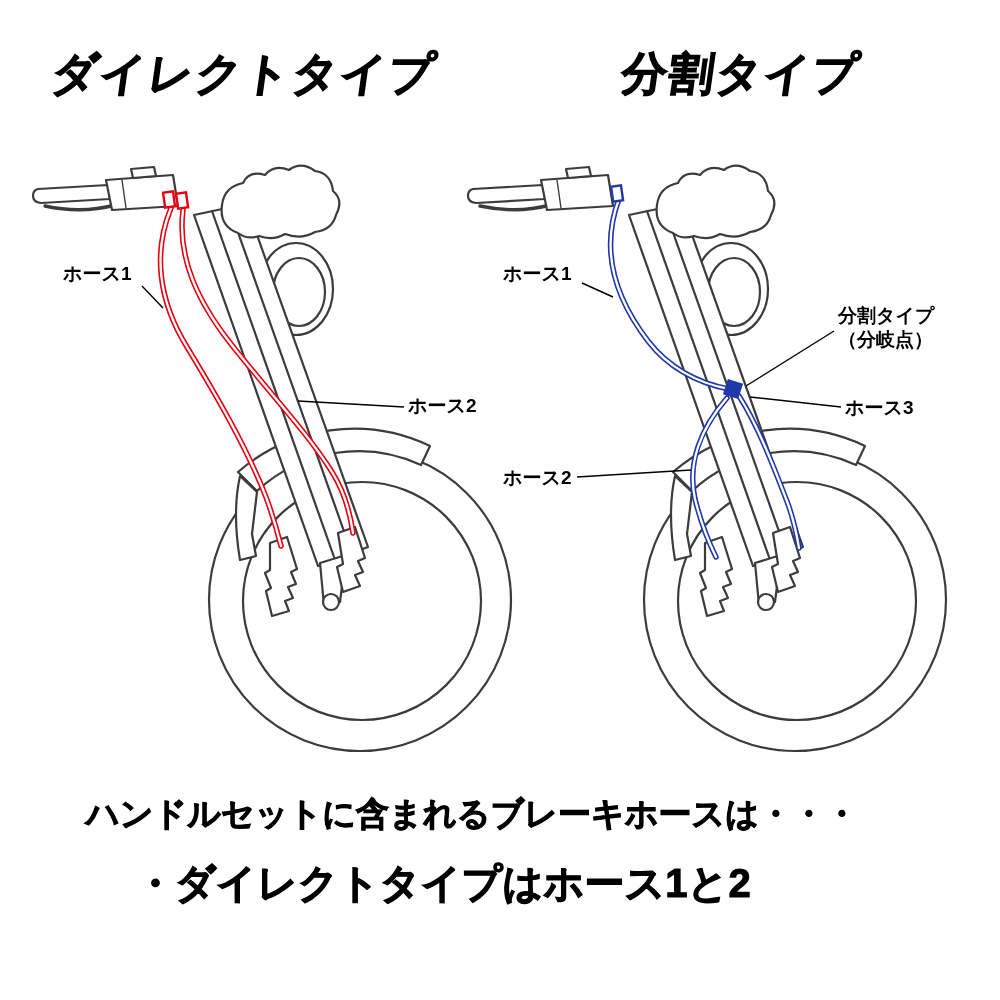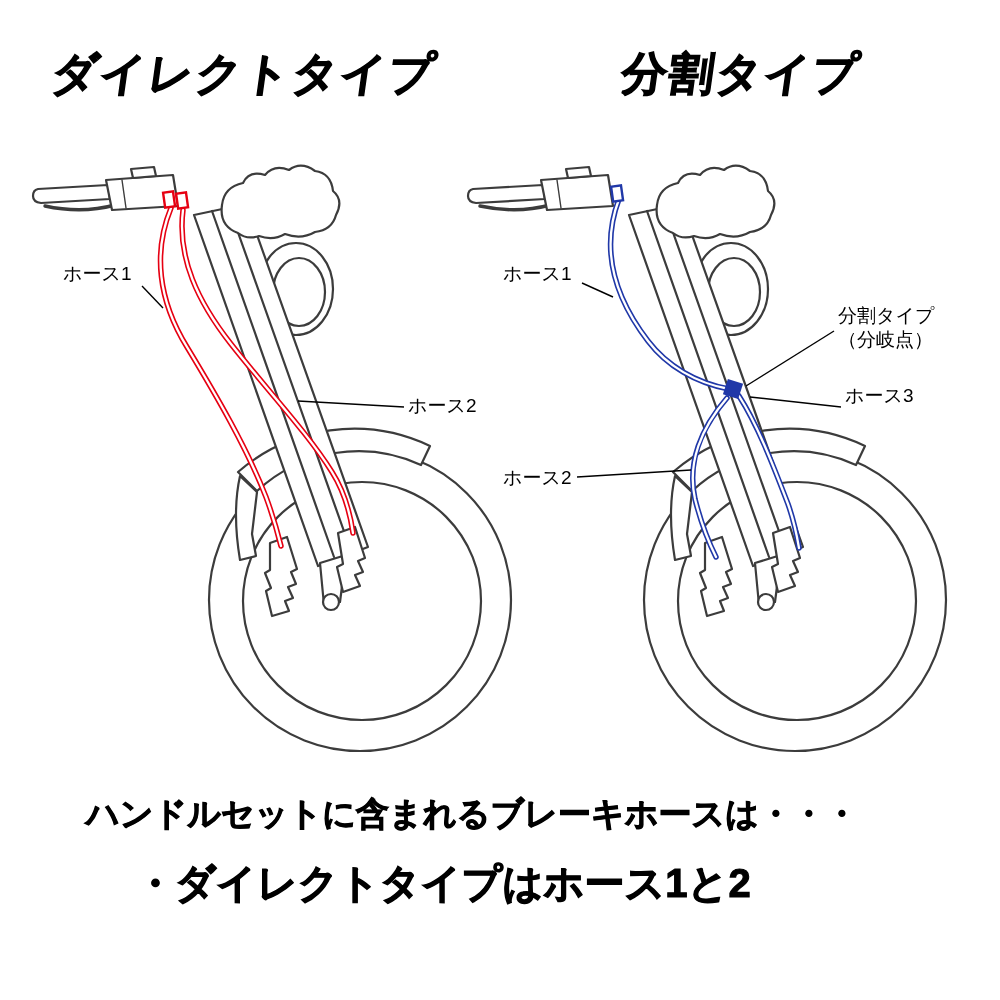--- a/index.html
+++ b/index.html
@@ -5,21 +5,21 @@
   * { margin:0; padding:0; box-sizing:border-box; }
   html,body { background:#ffffff; }
   body { font-family:"Liberation Sans","DejaVu Sans",sans-serif; color:#000; }
   .page { position:relative; width:1000px; height:1000px; background:#fff; overflow:hidden; }
   .diagram-svg { position:absolute; left:0; top:0; }
   .type-heading{
     position:absolute; font-size:45px; font-weight:bold; white-space:nowrap;
     transform:skewX(-8deg); -webkit-text-stroke:1.3px #000; letter-spacing:2px;
   }
   .part-label{
-    position:absolute; font-size:19px; font-weight:400; white-space:nowrap; line-height:1.25;
+    position:absolute; font-size:19px; font-weight:700; white-space:nowrap; line-height:1.25;
   }
   .footer-intro{
     position:absolute; left:0; top:792px; width:944px; text-align:center;
     font-size:33px; font-weight:bold; -webkit-text-stroke:0.9px #000; white-space:nowrap;
   }
   .footer-bullets{ position:absolute; left:135px; top:853px; }
   .bullet{
     font-size:40px; font-weight:bold; -webkit-text-stroke:1.1px #000;
     line-height:1.52; white-space:nowrap;text-align:right;
   }
@@ -112,21 +112,21 @@
   <div class="type-heading" style="left:622px; top:44px">分割タイプ</div>
 
   <div class="part-label" style="left:63px; top:262px">ホース1</div>
   <div class="part-label" style="left:408px; top:394px">ホース2</div>
 
   <div class="part-label" style="left:503px; top:262px">ホース1</div>
   <div class="part-label" style="left:838px; top:304px">
     <div>分割タイプ</div>
     <div>（分岐点）</div>
   </div>
-  <div class="part-label" style="left:845px; top:384px">ホース3</div>
+  <div class="part-label" style="left:845px; top:396px">ホース3</div>
   <div class="part-label" style="left:503px; top:466px">ホース2</div>
 
   <div class="footer-intro">ハンドルセットに含まれるブレーキホースは・・・</div>
   <div class="footer-bullets">
     <div class="bullet">・ダイレクトタイプはホース1と2</div>
   </div>
 
 </div>
 
 </body></html>

